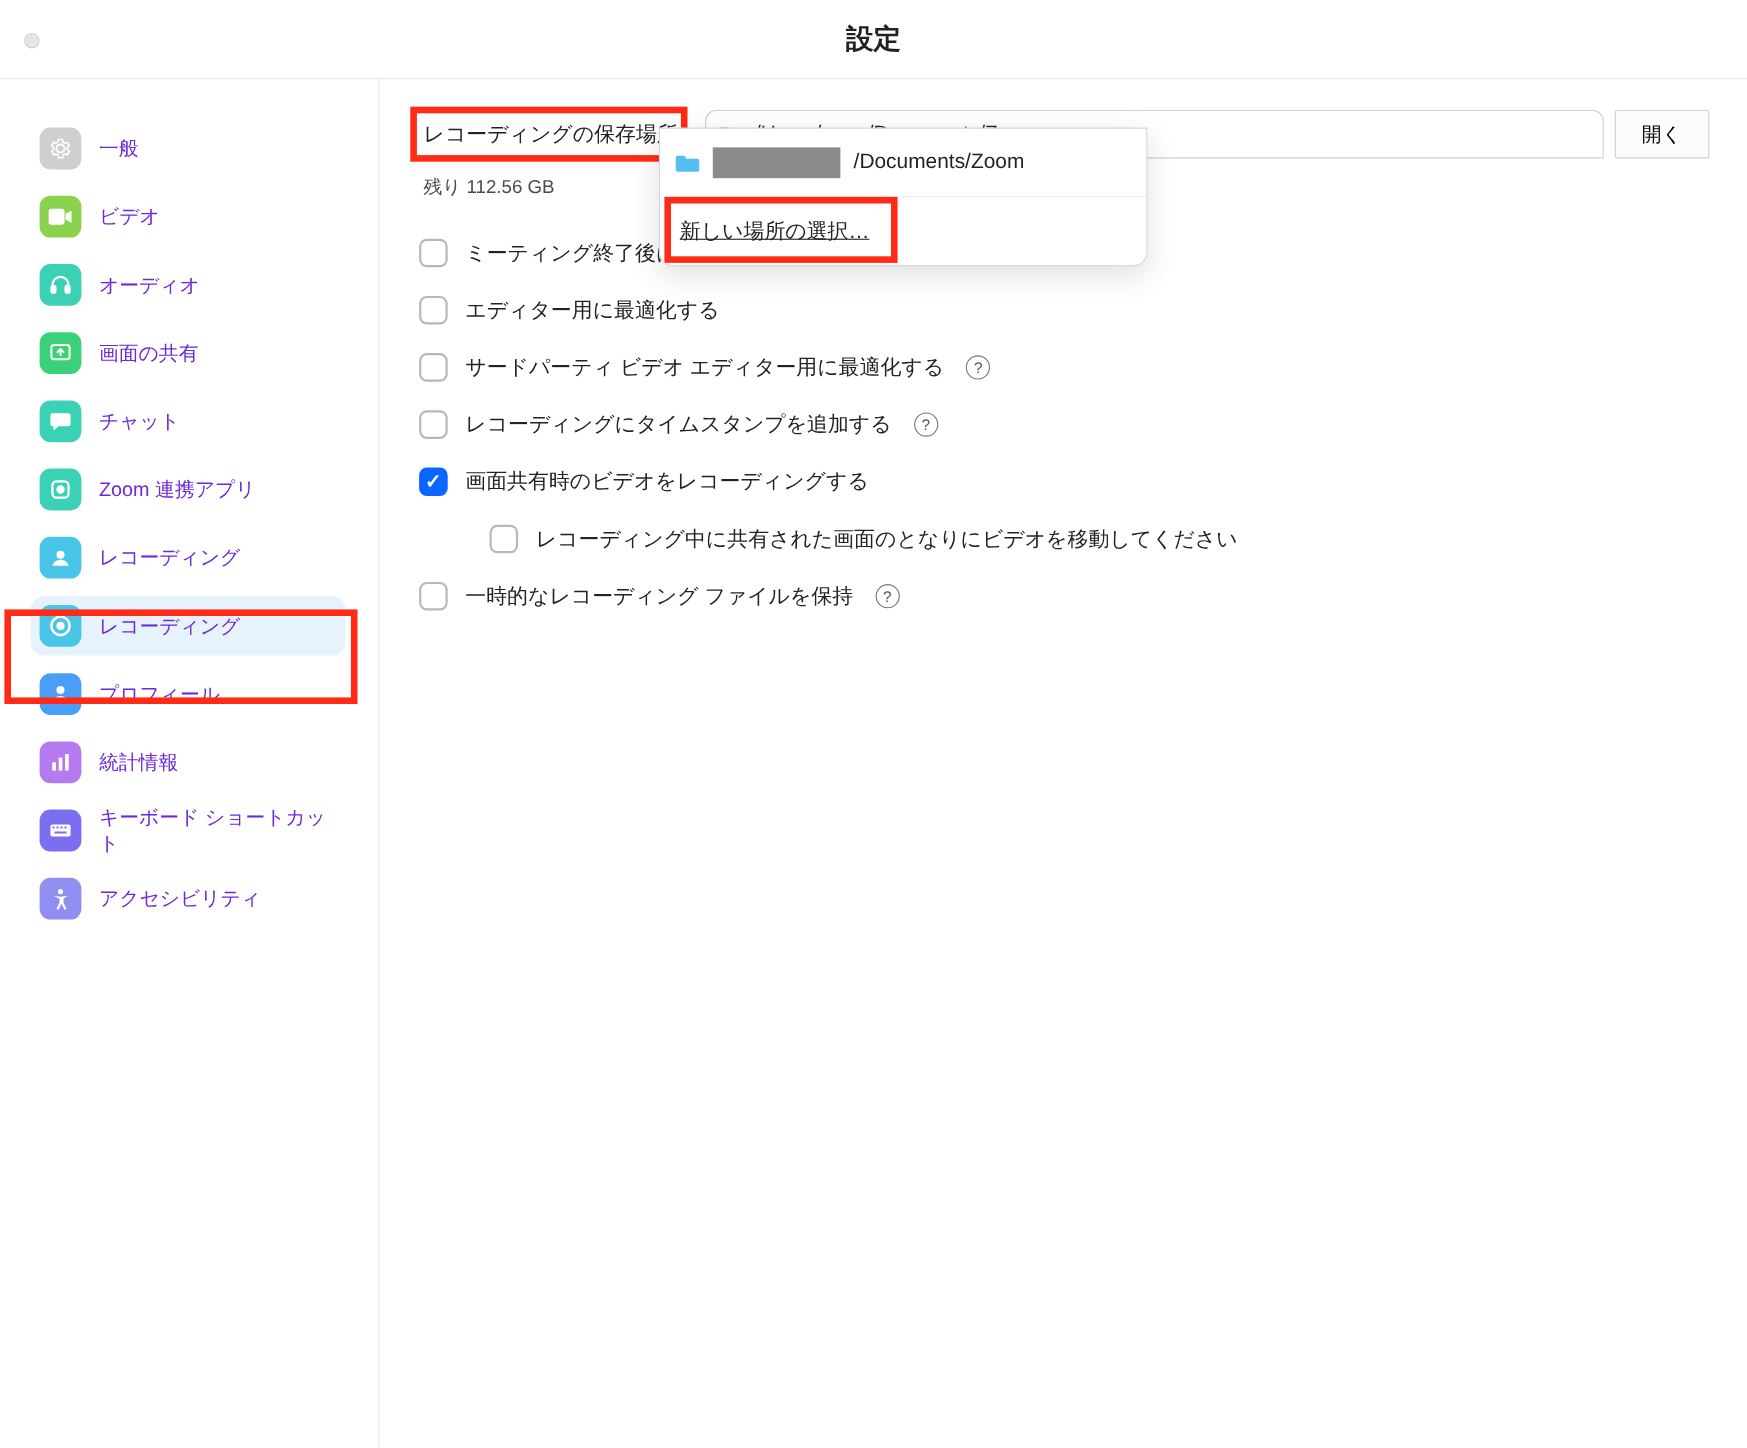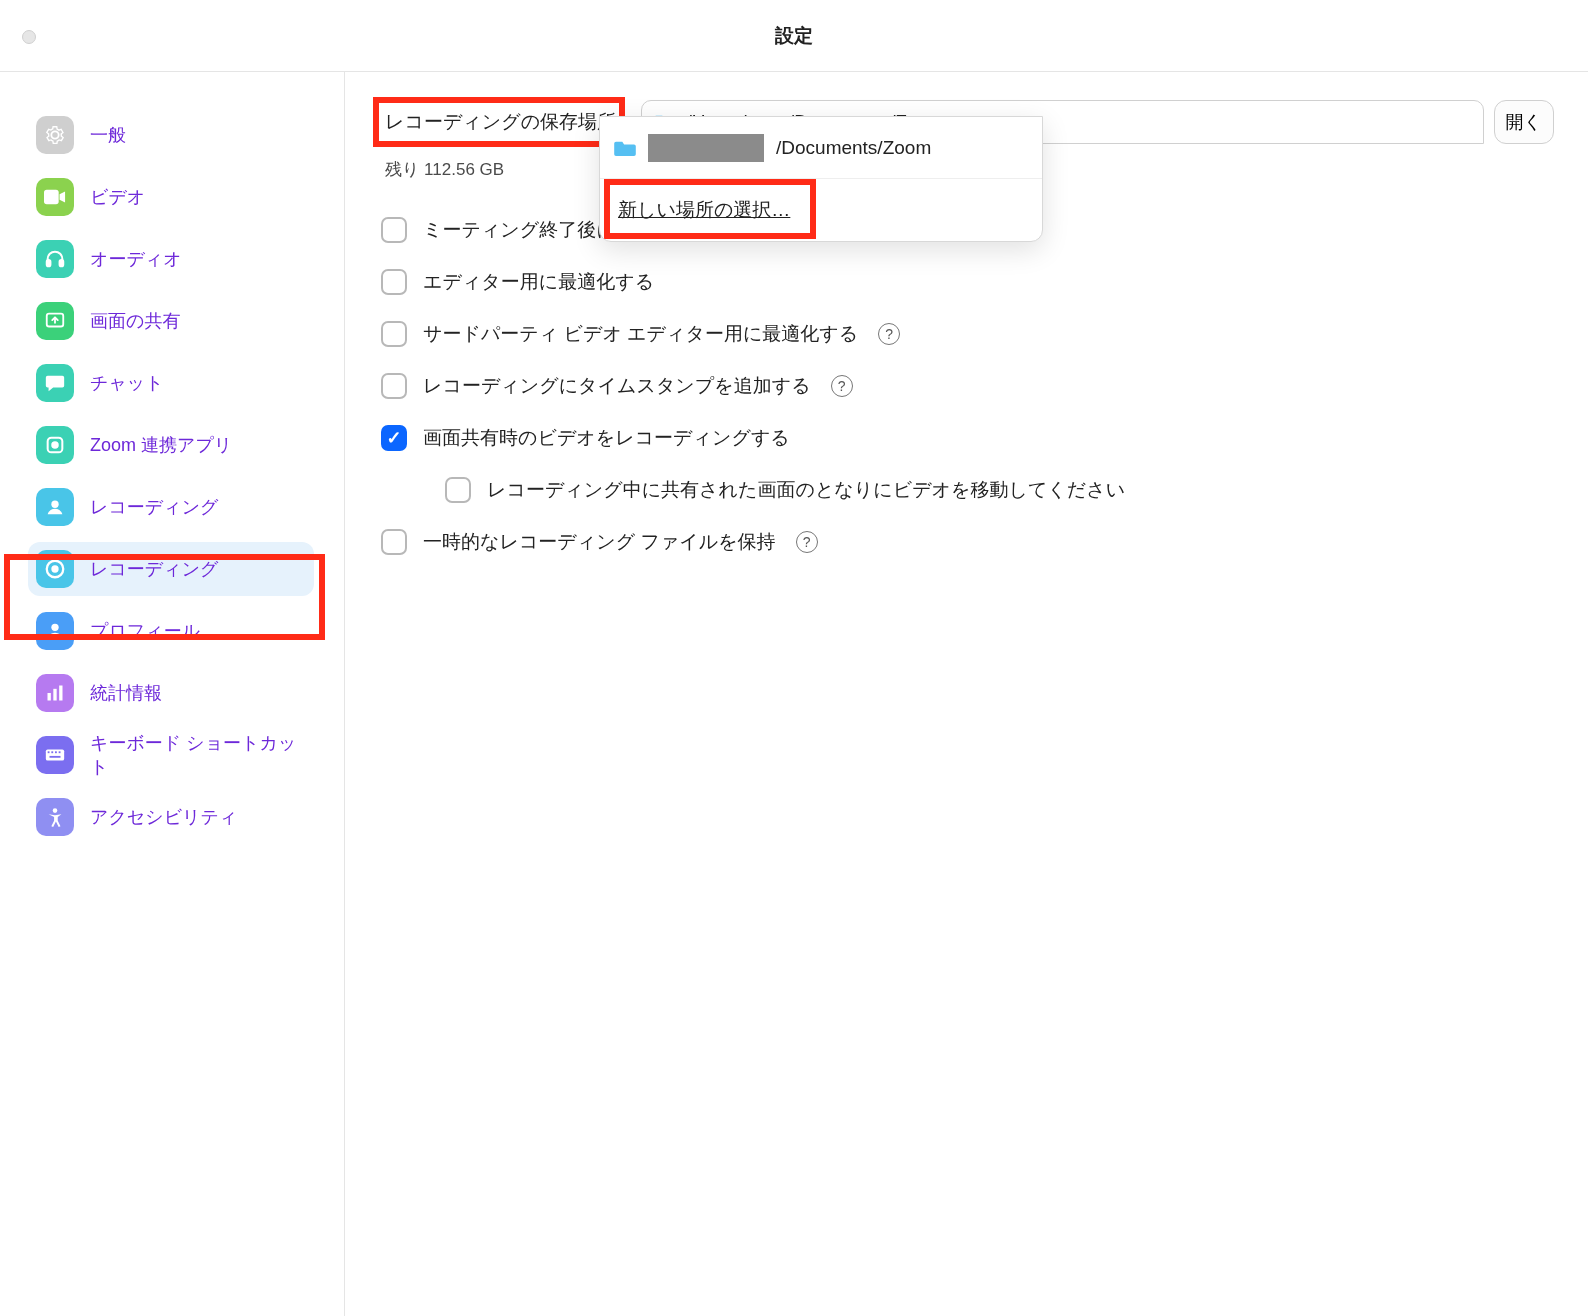--- a/index.html
+++ b/index.html
@@ -20,21 +20,21 @@
 }
 .close-dot {
   width: 14px; height: 14px;
   border-radius: 50%;
   background: #e6e6e6;
   border: 1px solid #d0d0d0;
   position: absolute; left: 22px; top: 30px;
 }
 .title {
   font-weight: 700;
-  font-size: 19px;
+  font-size: 25px;
   margin: 0 auto;
 }
 .content {
   display: flex;
   height: calc(100% - 72px);
 }
 .sidebar {
   width: 345px;
   padding: 28px 8px 28px 6px;
   border-right: 1px solid #e5e5e5;
@@ -82,23 +82,23 @@
   border-radius: 10px 10px 0 0;
   display:flex; align-items:center;
   padding: 0 12px;
   font-size: 19px;
   gap: 10px;
   background:#fff;
 }
 .open-btn {
   height: 44px;
   border: 1px solid #d0d0d0;
-  border-radius: 12px;
+  border-radius: 2px;
   background: #fcfcfc;
-  padding: 0 11px;
+  padding: 0 24px;
   font-size: 18px;
   cursor:pointer;
 }
 .dropdown {
   position:absolute;
   left: 636px;
   top: 158px;
   width: 444px;
   border: 1px solid #d8d8d8;
   border-radius: 0 0 12px 12px;

